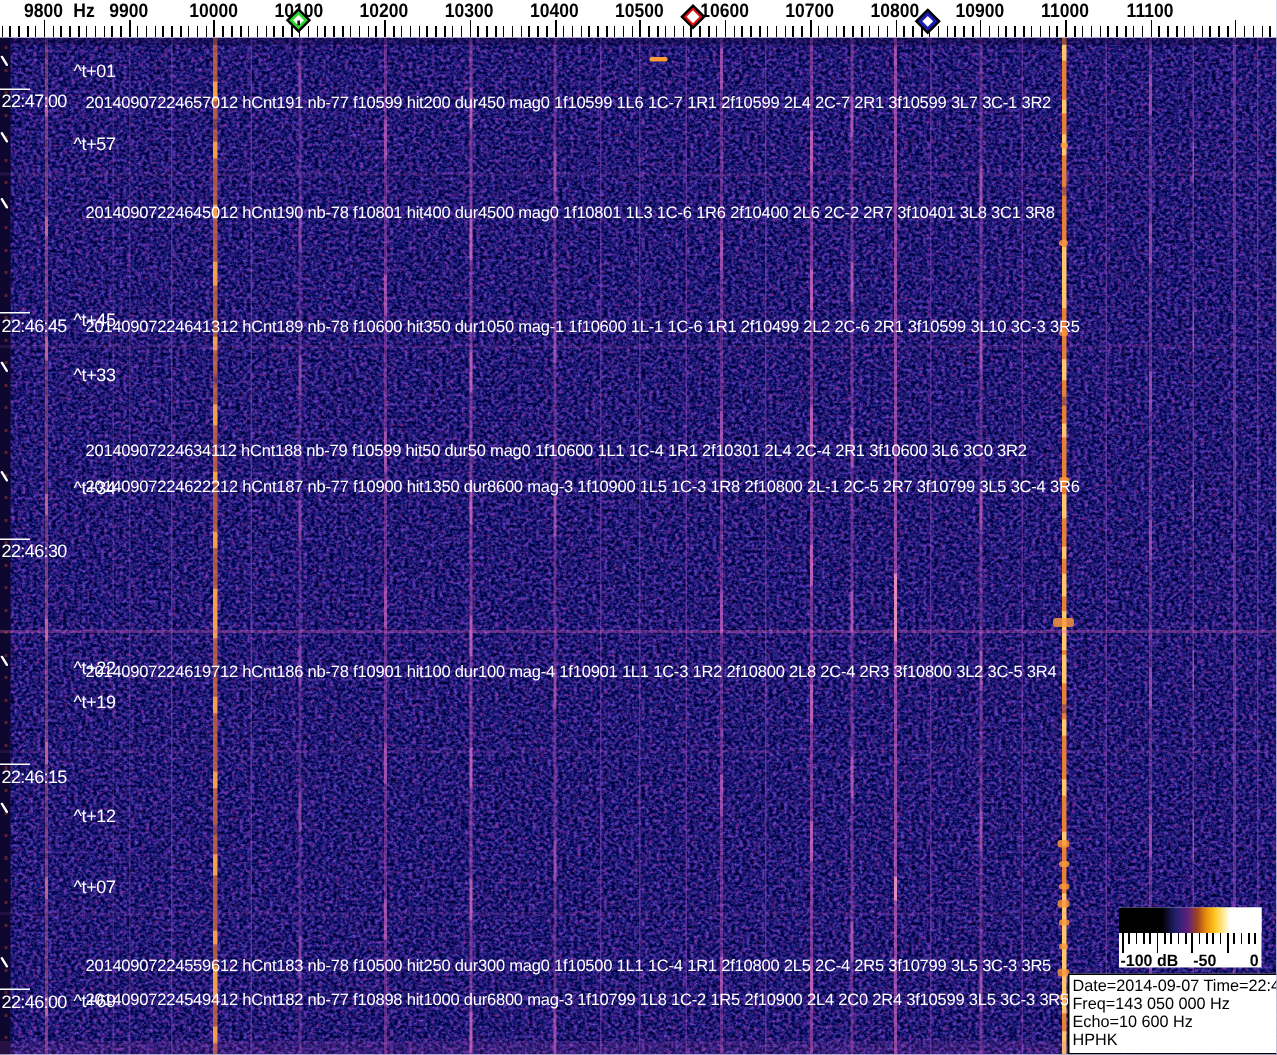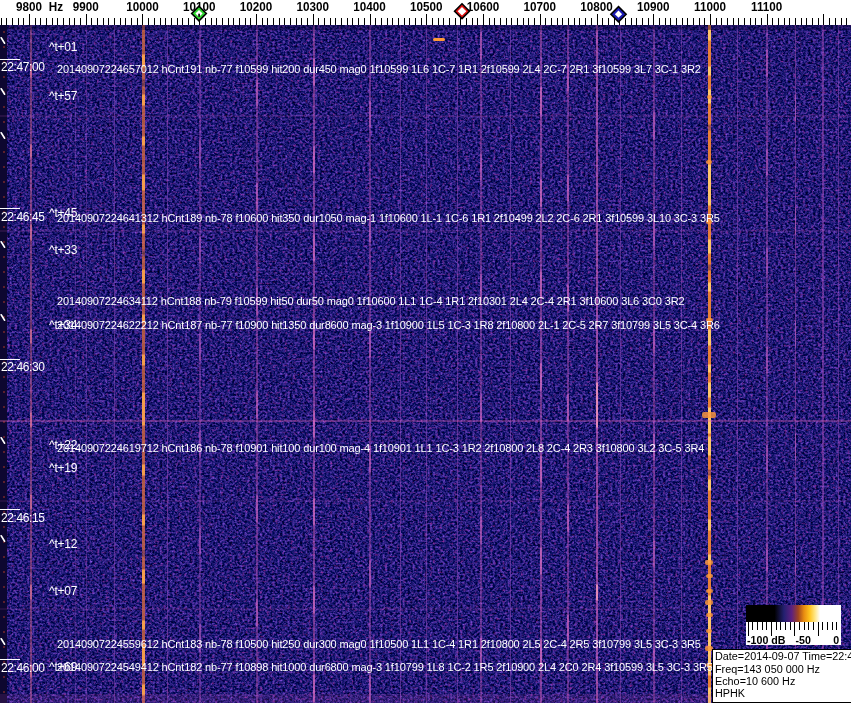--- a/index.html
+++ b/index.html
@@ -107,20 +107,21 @@
     <div class="blob" style="left:705.5px;top:613px;width:7px;height:4px;background:rgba(253,152,58,0.82);"></div>
     <div class="blob" style="left:706.0px;top:629px;width:6px;height:4px;background:rgba(253,152,58,0.82);"></div>
     <div class="blob" style="left:705.0px;top:646px;width:8px;height:5px;background:rgba(253,152,58,0.82);"></div>
     <div class="blob" style="left:705.5px;top:663px;width:7px;height:4px;background:rgba(253,152,58,0.82);"></div>
     <div class="blob" style="left:702.0px;top:412px;width:14px;height:6px;background:rgba(253,152,58,0.82);"></div>
     <div class="blob" style="left:705.5px;top:318px;width:7px;height:4px;background:rgba(253,152,58,0.82);"></div>
     <div class="blob" style="left:706.0px;top:220px;width:6px;height:4px;background:rgba(253,152,58,0.82);"></div>
     <div class="blob" style="left:706.0px;top:160px;width:6px;height:4px;background:rgba(253,152,58,0.82);"></div>
     <div class="blob" style="left:706.5px;top:95px;width:5px;height:4px;background:rgba(253,152,58,0.82);"></div>
 <div class="dl" style="top:64px">20140907224657012 hCnt191 nb-77 f10599 hit200 dur450 mag0 1f10599 1L6 1C-7 1R1 2f10599 2L4 2C-7 2R1 3f10599 3L7 3C-1 3R2</div>
+    <div class="dl" style="top:137px">20140907224645012 hCnt190 nb-78 f10801 hit400 dur4500 mag0 1f10801 1L3 1C-6 1R6 2f10400 2L6 2C-2 2R7 3f10401 3L8 3C1 3R8</div>
     <div class="dl" style="top:213px">20140907224641312 hCnt189 nb-78 f10600 hit350 dur1050 mag-1 1f10600 1L-1 1C-6 1R1 2f10499 2L2 2C-6 2R1 3f10599 3L10 3C-3 3R5</div>
     <div class="dl" style="top:296px">20140907224634112 hCnt188 nb-79 f10599 hit50 dur50 mag0 1f10600 1L1 1C-4 1R1 2f10301 2L4 2C-4 2R1 3f10600 3L6 3C0 3R2</div>
     <div class="dl" style="top:320px">20140907224622212 hCnt187 nb-77 f10900 hit1350 dur8600 mag-3 1f10900 1L5 1C-3 1R8 2f10800 2L-1 2C-5 2R7 3f10799 3L5 3C-4 3R6</div>
     <div class="dl" style="top:443px">20140907224619712 hCnt186 nb-78 f10901 hit100 dur100 mag-4 1f10901 1L1 1C-3 1R2 2f10800 2L8 2C-4 2R3 3f10800 3L2 3C-5 3R4</div>
     <div class="dl" style="top:639px">20140907224559612 hCnt183 nb-78 f10500 hit250 dur300 mag0 1f10500 1L1 1C-4 1R1 2f10800 2L5 2C-4 2R5 3f10799 3L5 3C-3 3R5</div>
     <div class="dl" style="top:662px">20140907224549412 hCnt182 nb-77 f10898 hit1000 dur6800 mag-3 1f10799 1L8 1C-2 1R5 2f10900 2L4 2C0 2R4 3f10599 3L5 3C-3 3R5</div>
 <div class="tl" style="top:41px">^t+01</div>
     <div class="tl" style="top:90px">^t+57</div>
     <div class="tl" style="top:206.5px">^t+45</div>
     <div class="tl" style="top:243.5px">^t+33</div>

